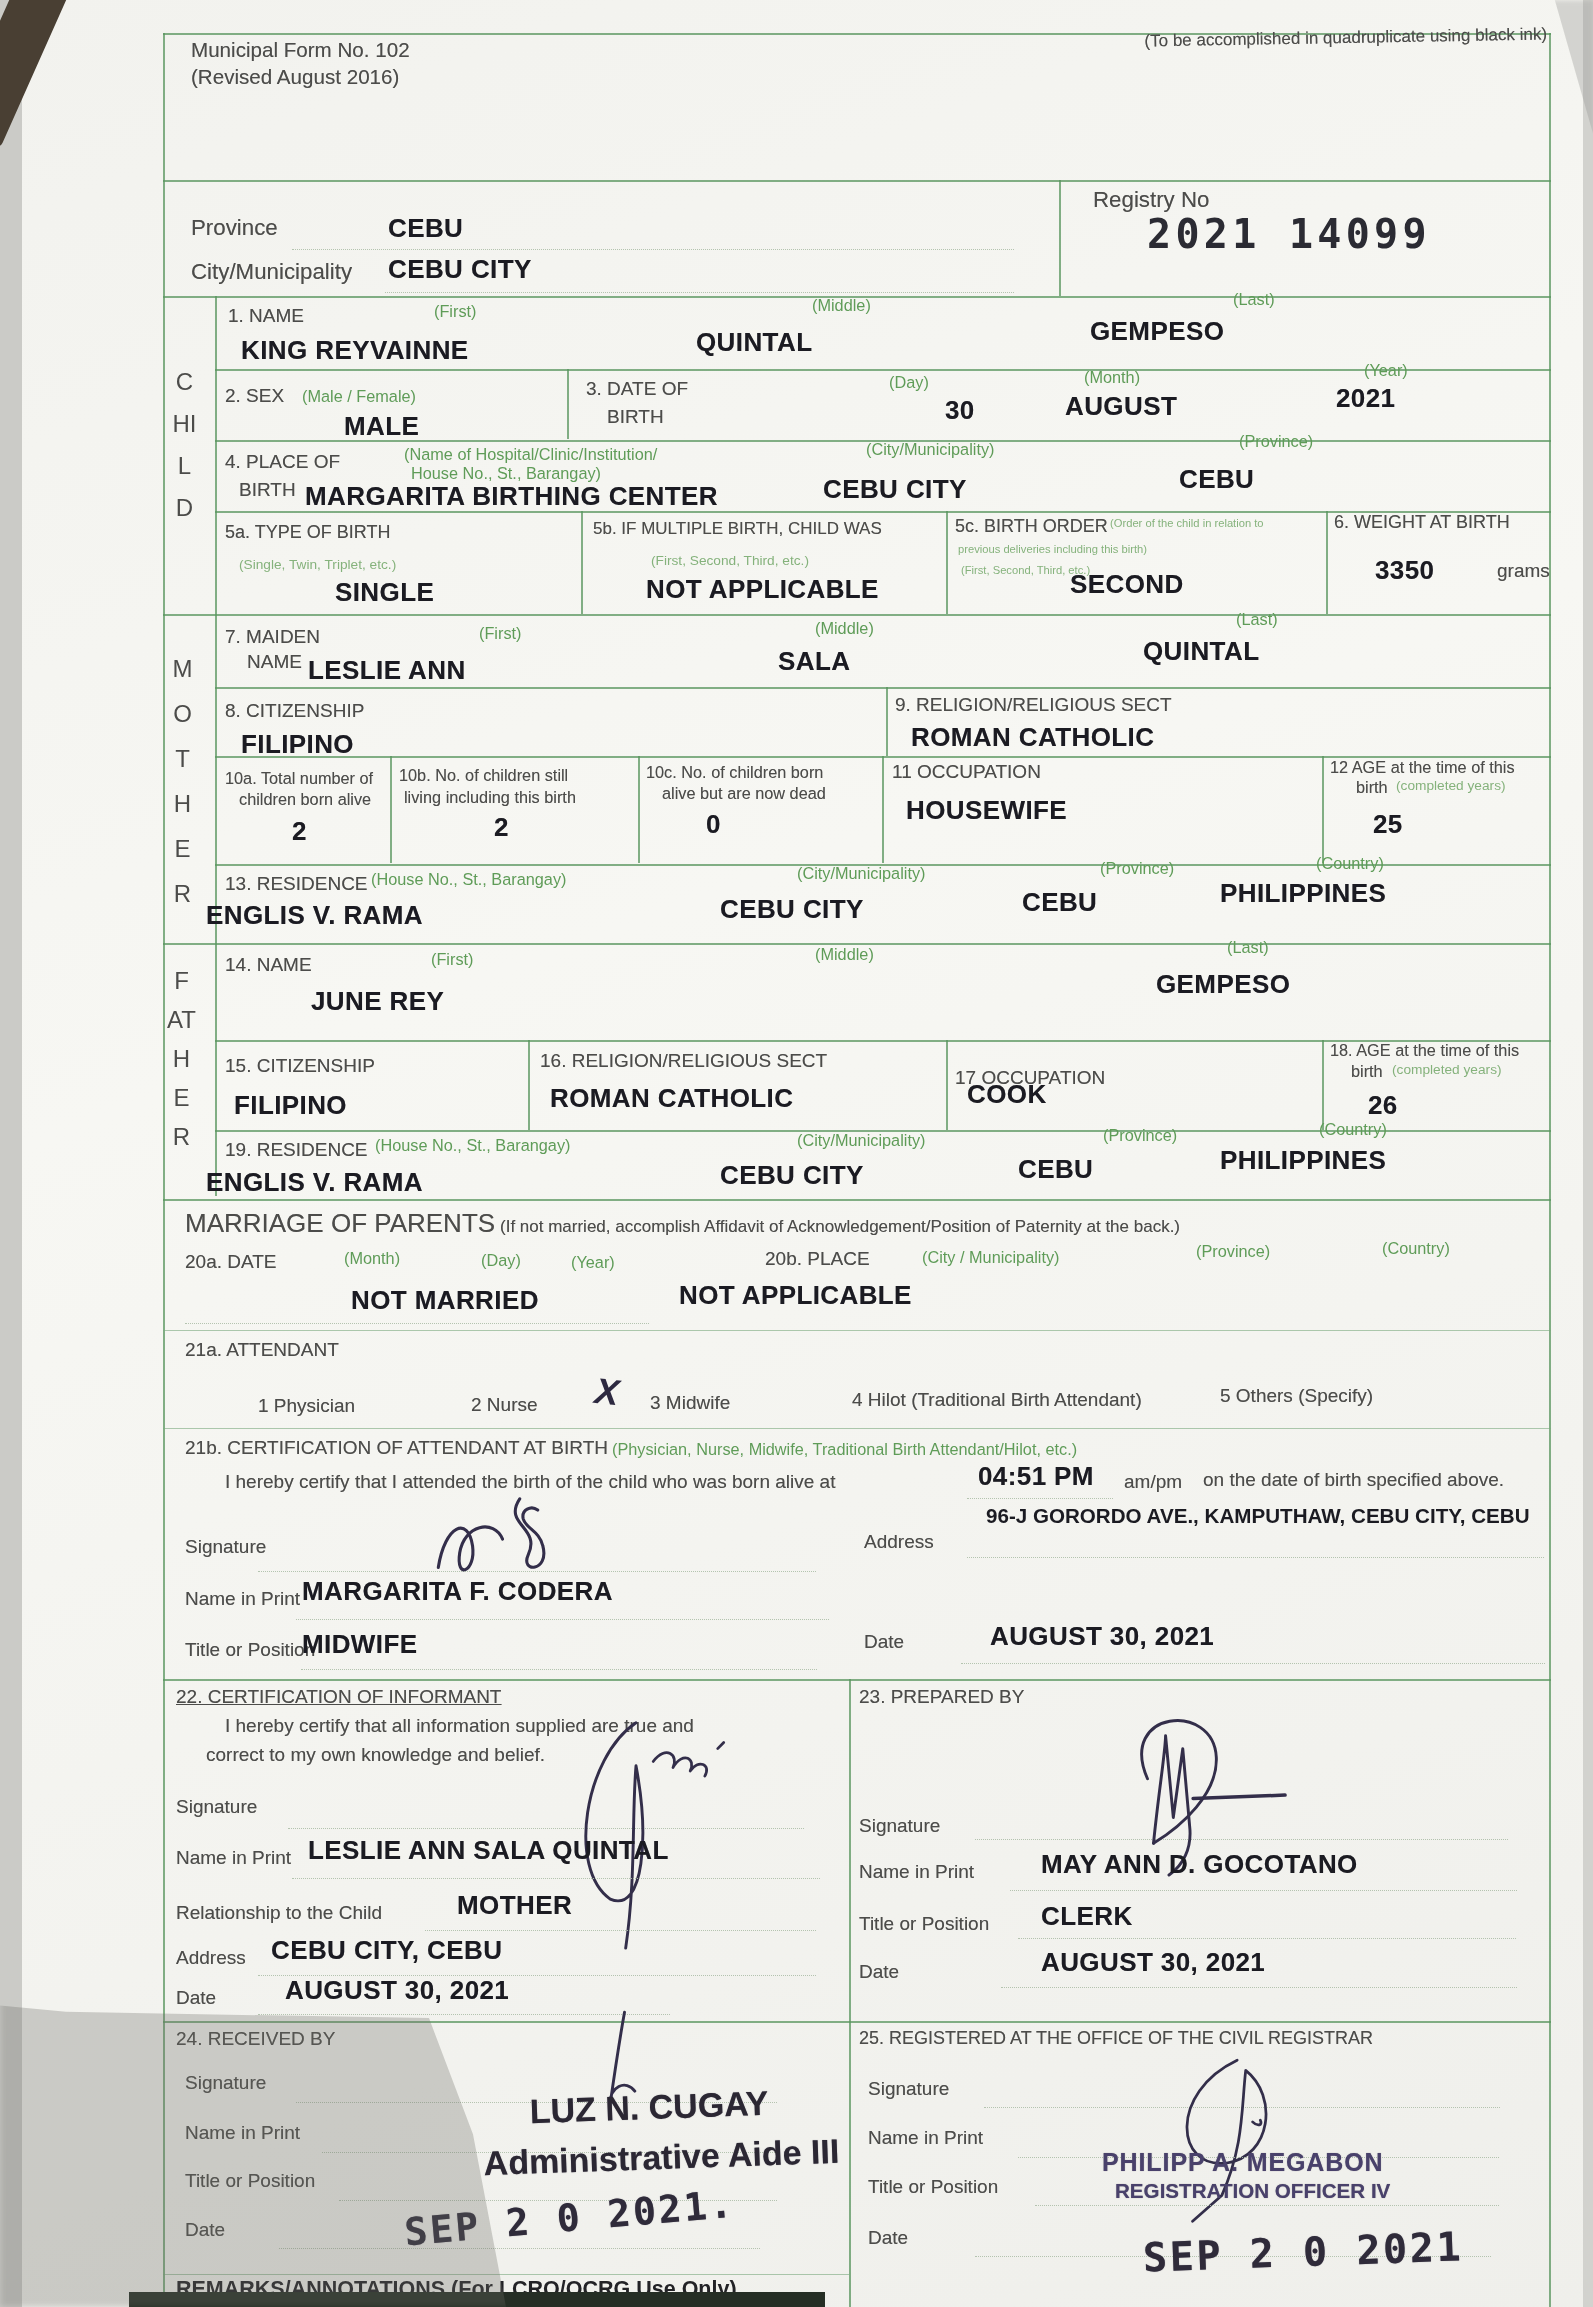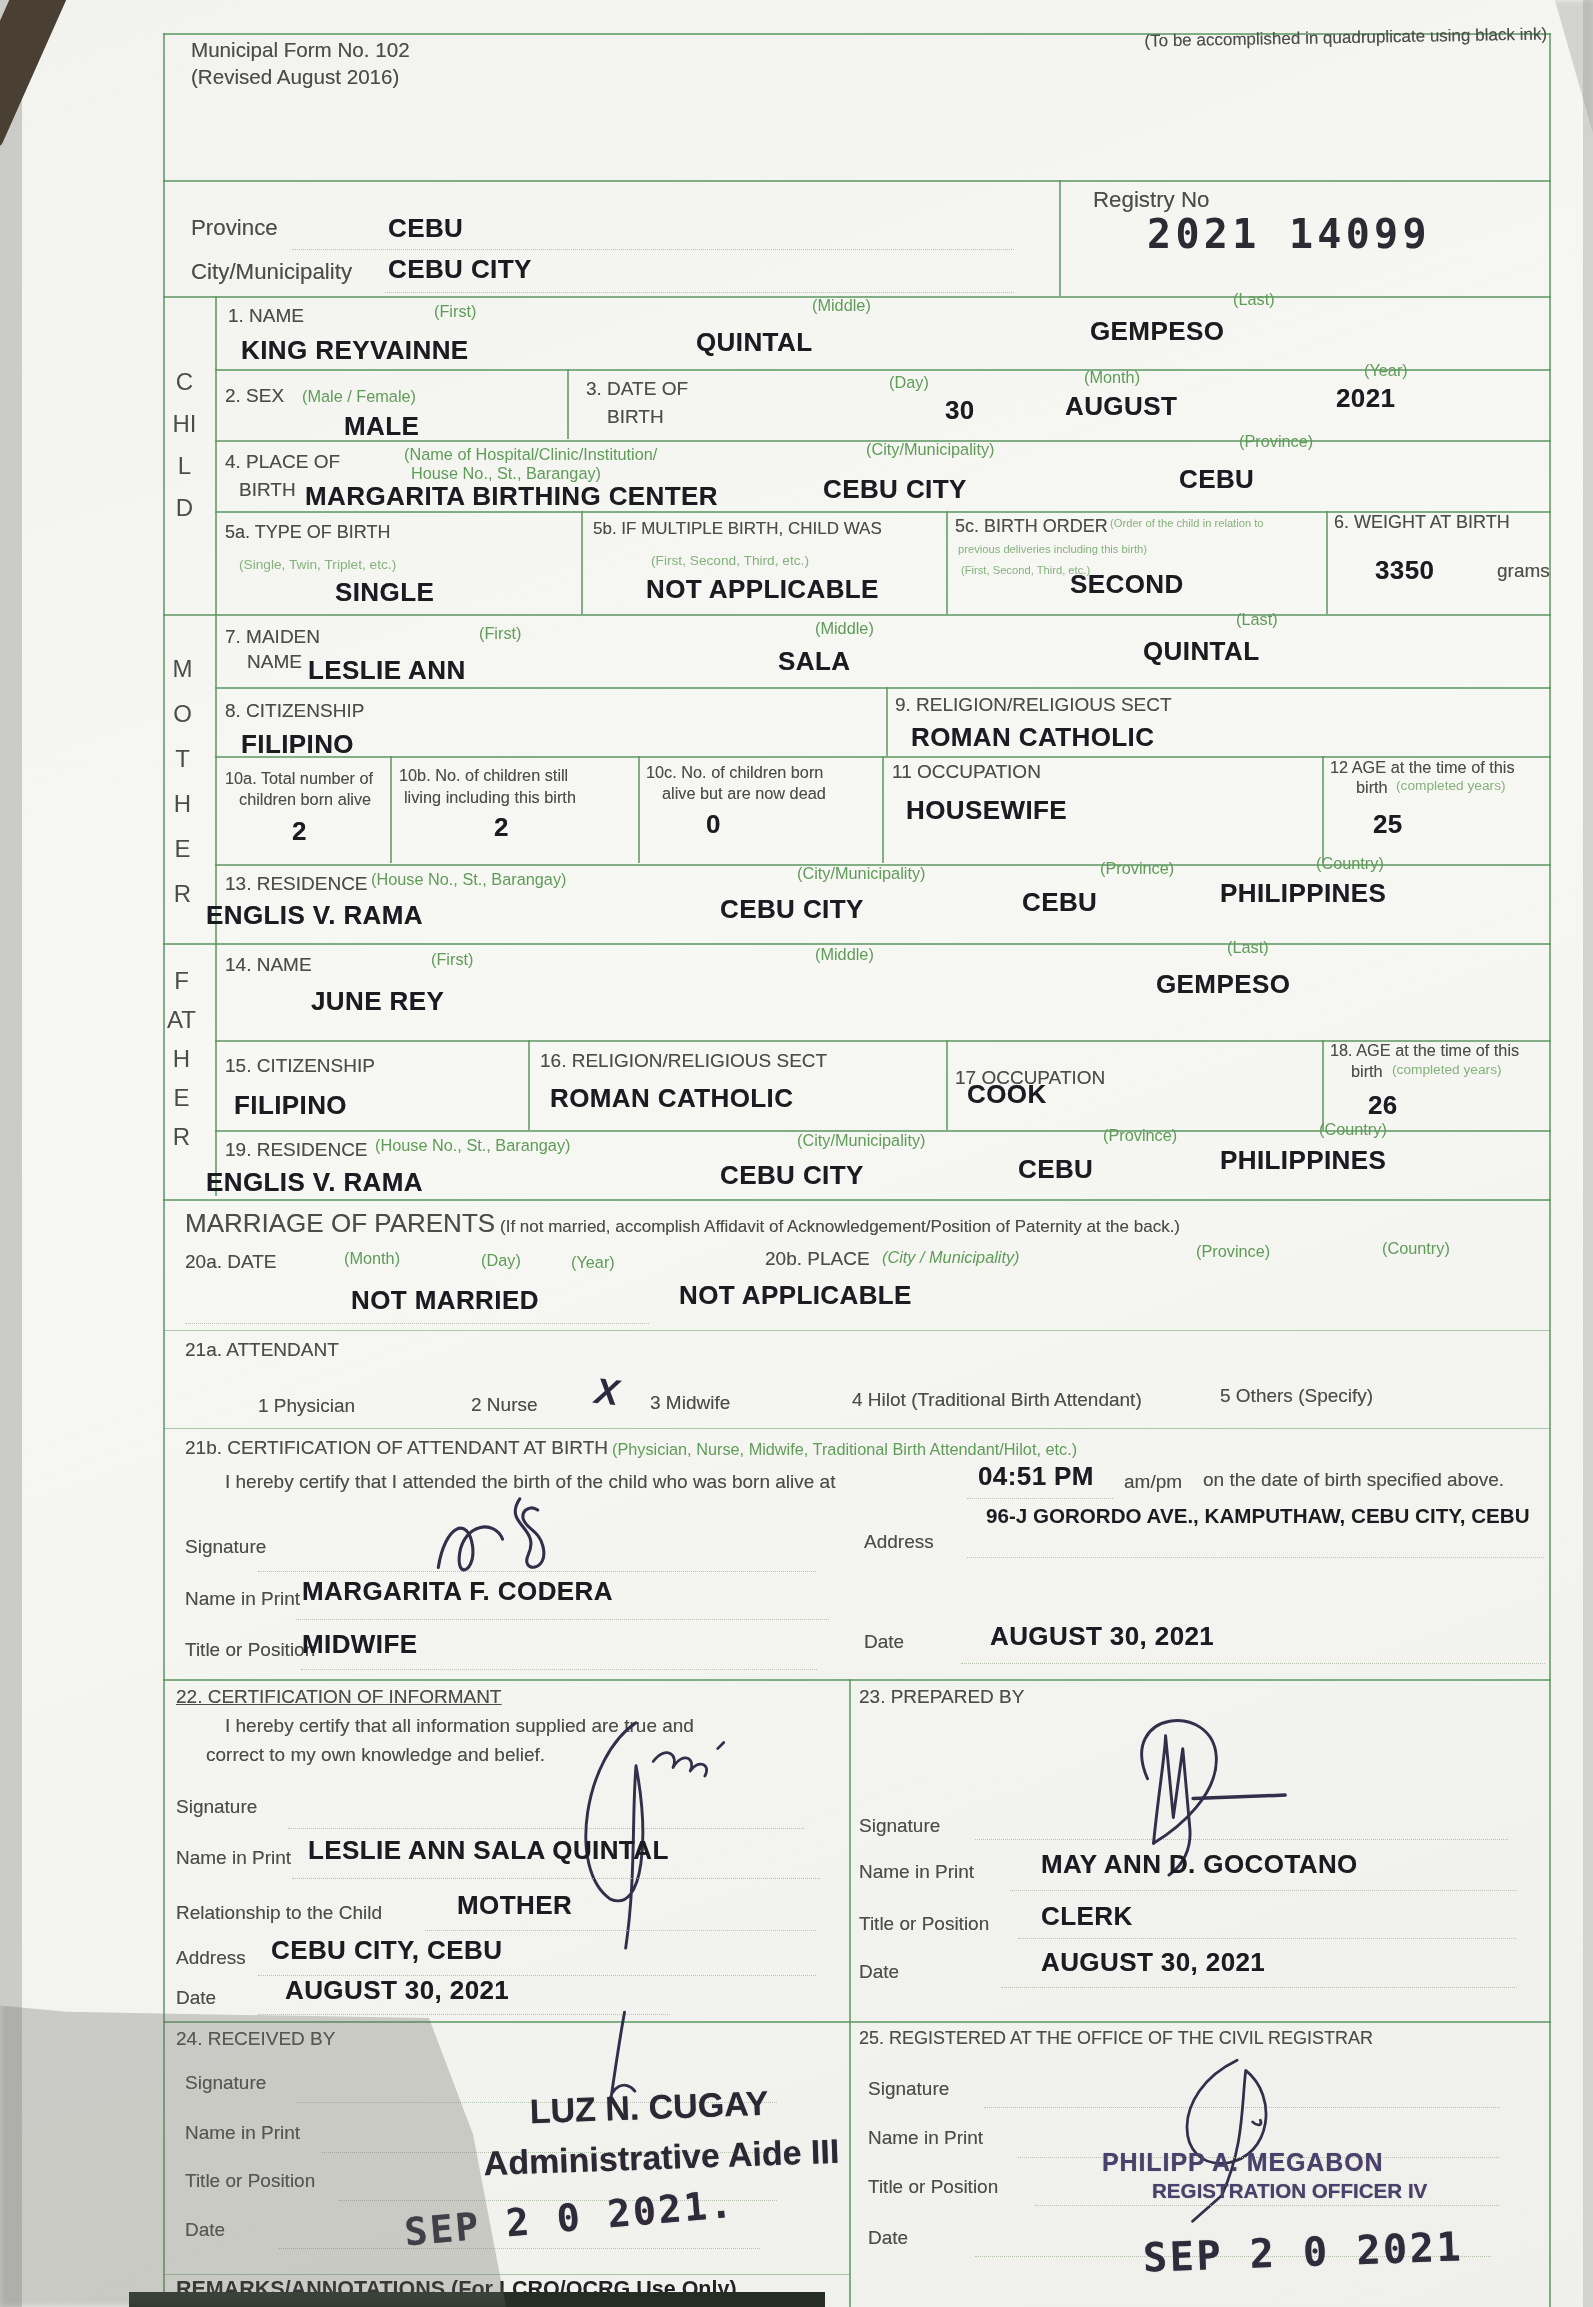--- a/index.html
+++ b/index.html
@@ -205,21 +205,21 @@
   <div class="t val" style="left:1018px;top:1154px;">CEBU</div>
   <div class="t val" style="left:1220px;top:1145px;">PHILIPPINES</div>
 
   <div class="t lbl" style="left:185px;top:1208px;font-size:26px;">MARRIAGE OF PARENTS</div>
   <div class="t lbl" style="left:500px;top:1217px;font-size:17px;">(If not married, accomplish Affidavit of Acknowledgement/Position of Paternity at the back.)</div>
   <div class="t lbl" style="left:185px;top:1251px;">20a. DATE</div>
   <div class="t hint" style="left:344px;top:1249px;">(Month)</div>
   <div class="t hint" style="left:481px;top:1251px;">(Day)</div>
   <div class="t hint" style="left:571px;top:1253px;">(Year)</div>
   <div class="t lbl" style="left:765px;top:1248px;">20b. PLACE</div>
-  <div class="t hint" style="left:882px;top:1248px;font-style:italic;">(City / Municipality)</div>
+  <div class="t hint" style="left:922px;top:1248px;">(City / Municipality)</div>
   <div class="t hint" style="left:1196px;top:1242px;">(Province)</div>
   <div class="t hint" style="left:1382px;top:1239px;">(Country)</div>
   <div class="t val" style="left:351px;top:1285px;">NOT MARRIED</div>
   <div class="t val" style="left:679px;top:1280px;">NOT APPLICABLE</div>
   <i class="ul" style="left:185px;top:1323px;width:464px;"></i>
 
   <div class="t lbl" style="left:185px;top:1339px;">21a. ATTENDANT</div>
   <div class="t lbl" style="left:258px;top:1395px;">1   Physician</div>
   <div class="t lbl" style="left:471px;top:1394px;">2   Nurse</div>
   <div class="t xmark" style="left:595px;top:1371px;">X</div>
@@ -316,21 +316,21 @@
   <i class="ul" style="left:984px;top:2107px;width:516px;"></i>
   <svg class="sig" style="left:1117px;top:2043px;" width="206" height="180" viewBox="0 0 240 210">
     <path d="M140,20 C60,58 68,148 128,140 C180,132 188,62 150,32 C145,75 148,120 122,178 L88,208" stroke-width="3.2"></path>
     <path d="M158,92 C164,98 170,96 167,90" stroke-width="3.2"></path>
   </svg>
   <div class="t lbl" style="left:868px;top:2127px;">Name in Print</div>
   <i class="ul" style="left:1018px;top:2157px;width:481px;"></i>
   <div class="t lbl" style="left:868px;top:2176px;">Title or Position</div>
   <i class="ul" style="left:1035px;top:2205px;width:464px;"></i>
   <div class="stamp" style="left:1102px;top:2148px;font-size:25px;color:#49416b;letter-spacing:0.9px;">PHILIPP A. MEGABON</div>
-  <div class="stamp" style="left:1115px;top:2179px;font-size:20.6px;color:#49416b;margin-left:37px;">REGISTRATION OFFICER IV</div>
+  <div class="stamp" style="left:1115px;top:2179px;font-size:20.6px;color:#49416b;">REGISTRATION OFFICER IV</div>
   <div class="t lbl" style="left:868px;top:2227px;">Date</div>
   <i class="ul" style="left:975px;top:2256px;width:516px;"></i>
   <div class="stamp mono" style="left:1143px;top:2229px;font-size:40px;letter-spacing:2.6px;transform:rotate(-2deg);color:#2f2b3a;">SEP 2 0 2021</div>
 
   <div class="t" style="left:176px;top:2277px;font-weight:700;font-size:21.5px;color:#222226;">REMARKS/ANNOTATIONS (For LCRO/OCRG Use Only)</div>
   <div class="t" style="left:129px;top:2292px;width:696px;height:14.6px;background:#252e25;"></div>
 
   <div class="shadow-blob" style="left:0;top:1993px;width:550px;height:314px;
     background:rgba(108,108,102,0.30);
     clip-path:polygon(12% 6%, 78% 8%, 86% 45%, 92% 100%, 0% 100%, 0% 4%);

